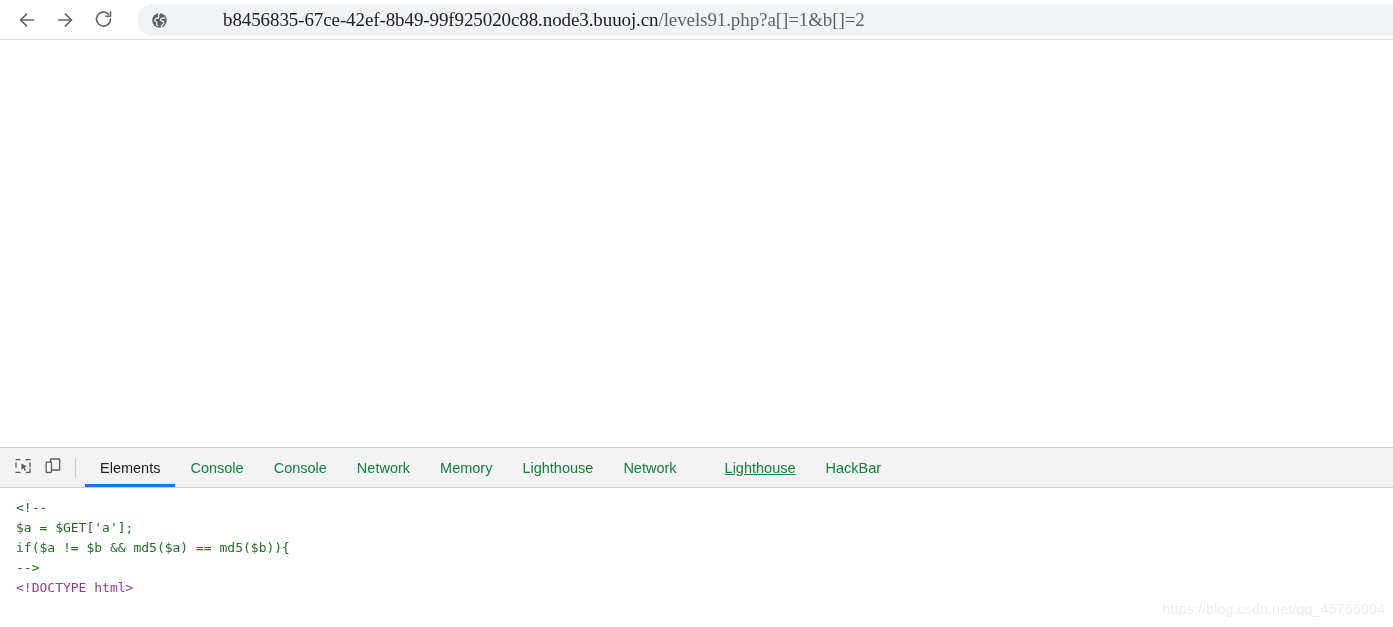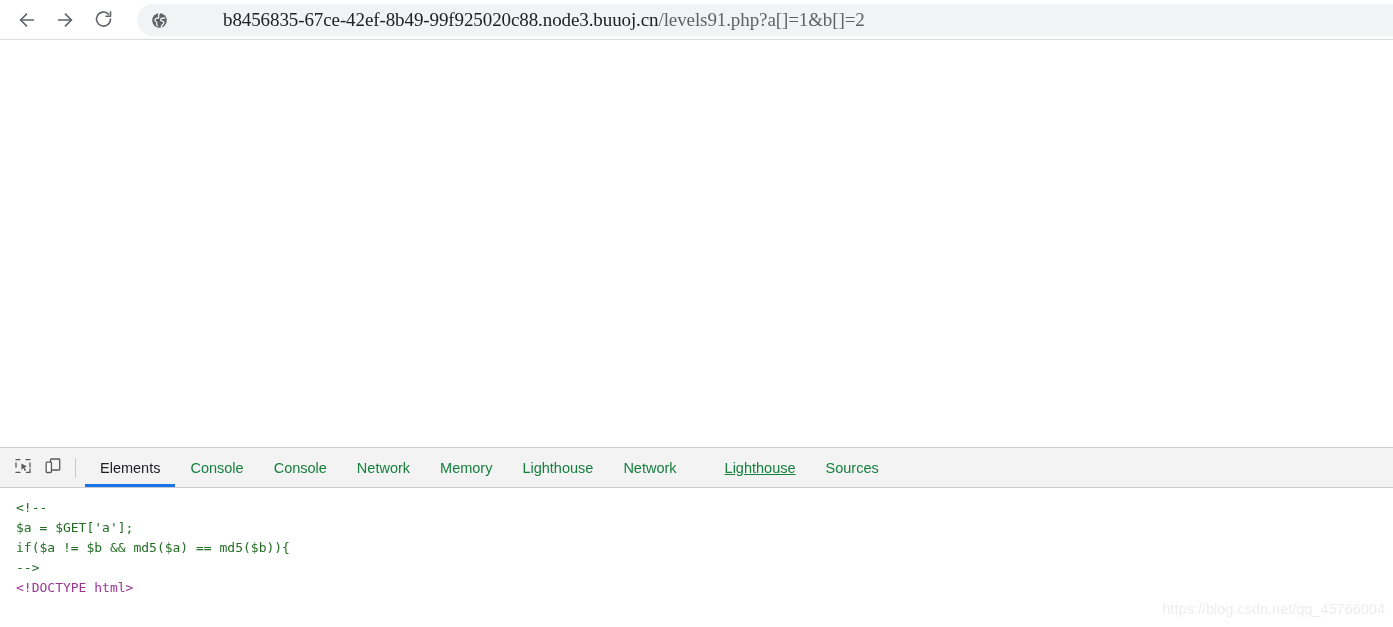--- a/index.html
+++ b/index.html
@@ -279,21 +279,21 @@
 
       <div class="dt-tabs">
         <button class="dt-tab active">Elements</button>
         <button class="dt-tab">Console</button>
         <button class="dt-tab">Console</button>
         <button class="dt-tab">Network</button>
         <button class="dt-tab">Memory</button>
         <button class="dt-tab">Lighthouse</button>
         <button class="dt-tab">Network</button>
         <button class="dt-tab spaced">Lighthouse</button>
-        <button class="dt-tab">Sources</button>
+        <button class="dt-tab">HackBar</button>
       </div>
     </div>
 
     <div class="elements-pane">
       <div class="code-line">&lt;!--</div>
       <div class="code-line">$a = $GET['a'];</div>
       <div class="code-line blank"></div>
       <div class="code-line">if($a != $b &amp;&amp; md5($a) == md5($b)){</div>
       <div class="code-line">--&gt;</div>
       <div class="doctype-line">&lt;!DOCTYPE html&gt;</div>

